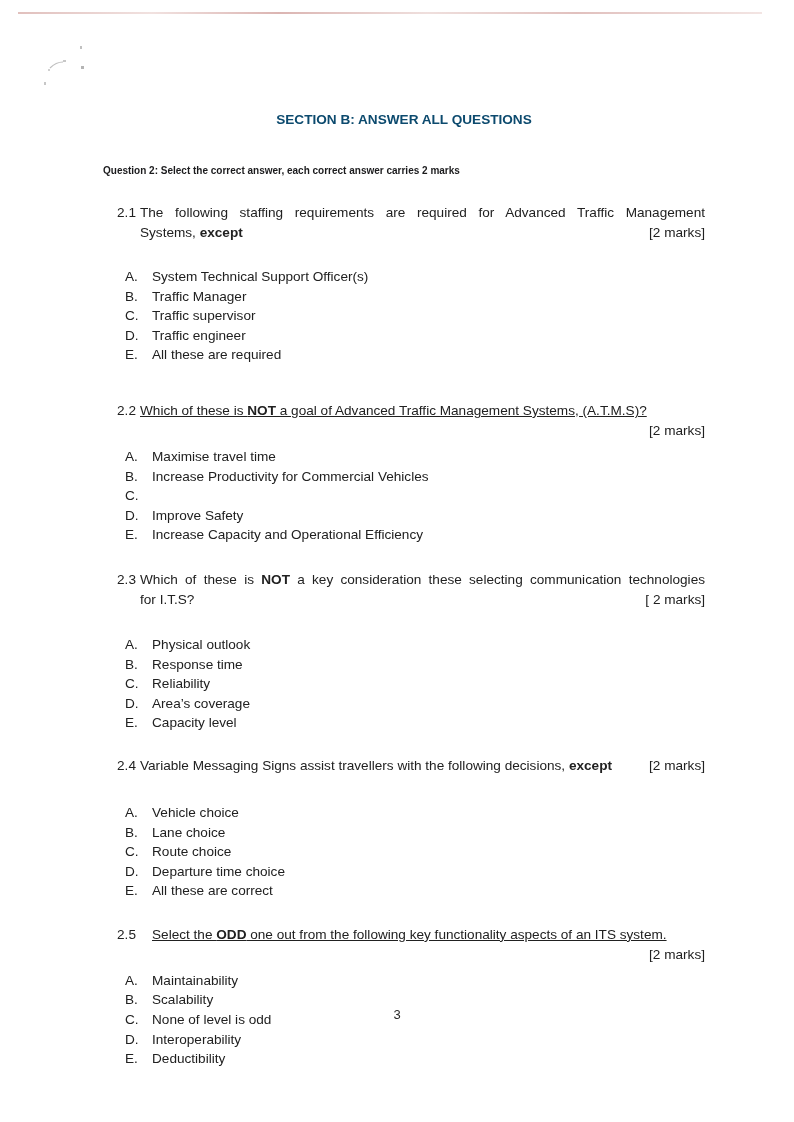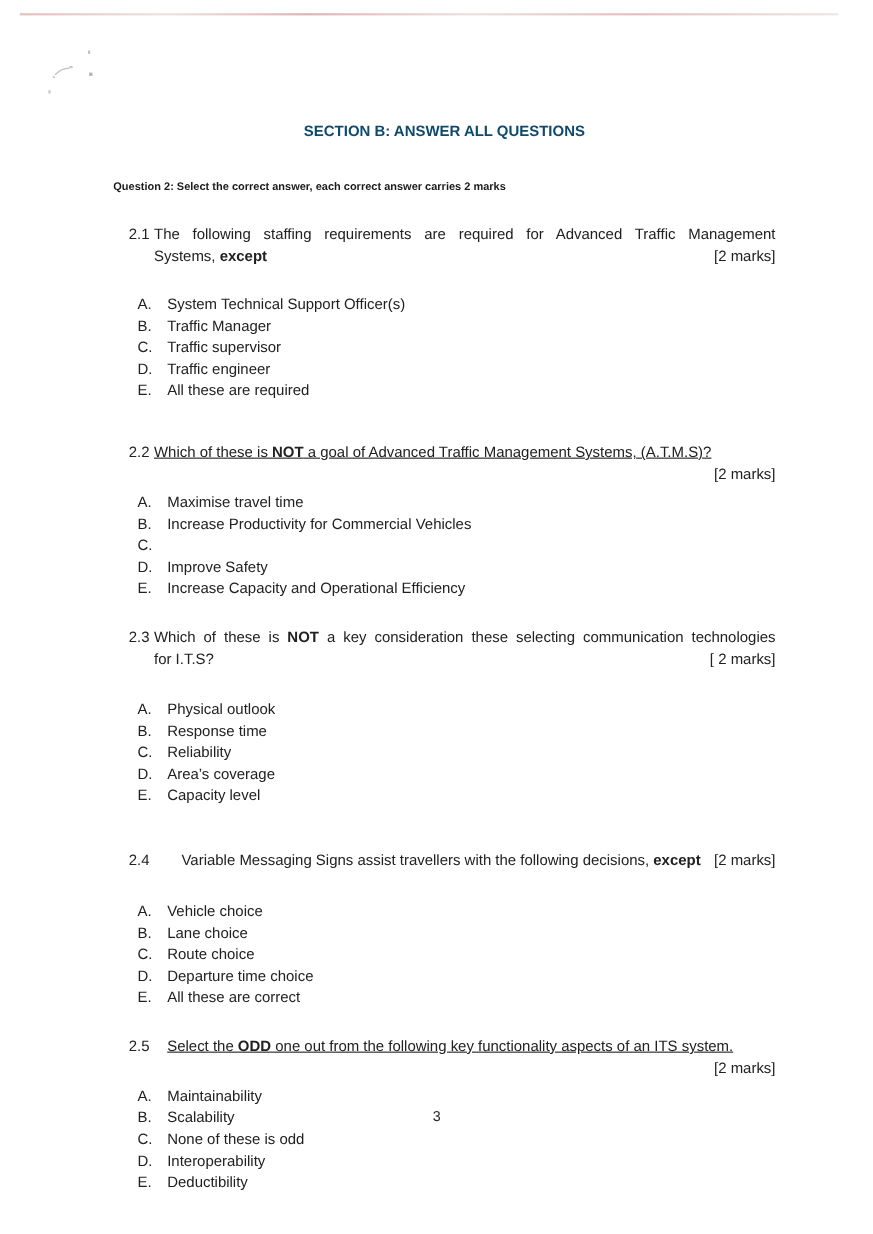--- a/index.html
+++ b/index.html
@@ -54,21 +54,21 @@
   .option-row { display: flex; line-height: 19.6px; font-size: 13.6px; }
   .opt-letter { width: 27px; flex: 0 0 27px; }
 
   
   .q1 { margin-top: 25px; }
   .q1-options { margin-top: 24px; }
   .q2 { margin-top: 36px; }
   .q2-options { margin-top: 6px; }
   .q3 { margin-top: 25px; }
   .q3-options { margin-top: 25px; }
-  .q4 { margin-top: 39px; gap: 25px; }
+  .q4 { margin-top: 23px; }
   .q4-options { margin-top: 27px; }
   .q5 { margin-top: 24px; gap: 12px; }
   .q5-options { margin-top: 6px; }
 
   .page-number {
     position: absolute; left: 0; right: 0; top: 1007px;
     text-align: center; font-size: 13px; color: #2a2a2a;
   }
 </style>
 </head>
@@ -228,21 +228,21 @@
     <div class="option-row">
         <span class="opt-letter">A.</span>
         <span>Maintainability</span>
       </div>
     <div class="option-row">
         <span class="opt-letter">B.</span>
         <span>Scalability</span>
       </div>
     <div class="option-row">
         <span class="opt-letter">C.</span>
-        <span>None of these is odd</span>
+        <span>None of level is odd</span>
       </div>
     <div class="option-row">
         <span class="opt-letter">D.</span>
         <span>Interoperability</span>
       </div>
     <div class="option-row">
         <span class="opt-letter">E.</span>
         <span>Deductibility</span>
       </div>
   </div>

